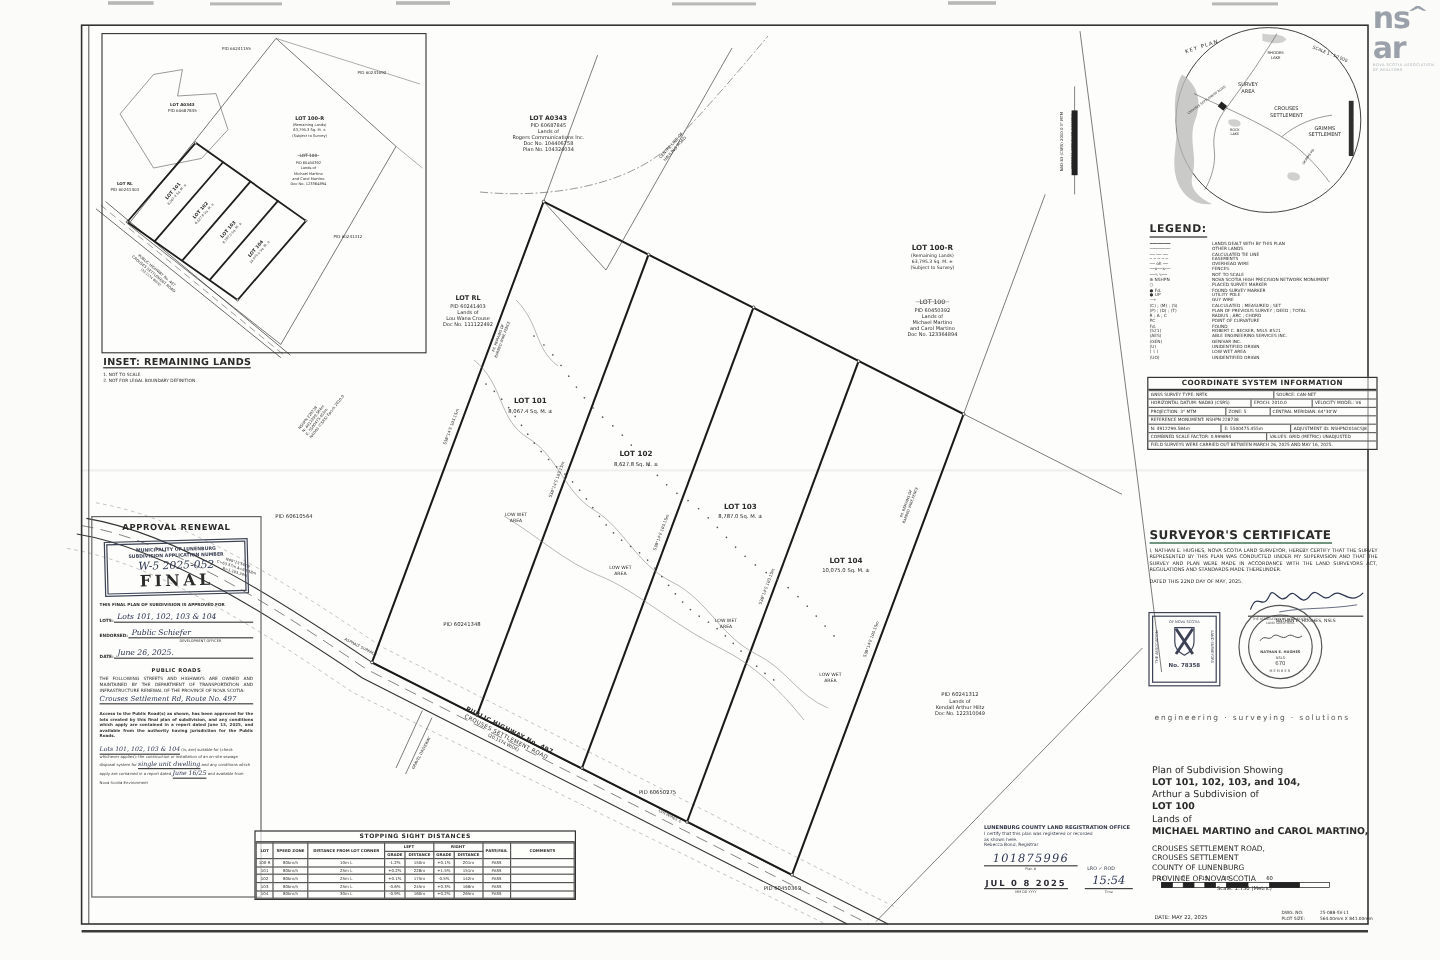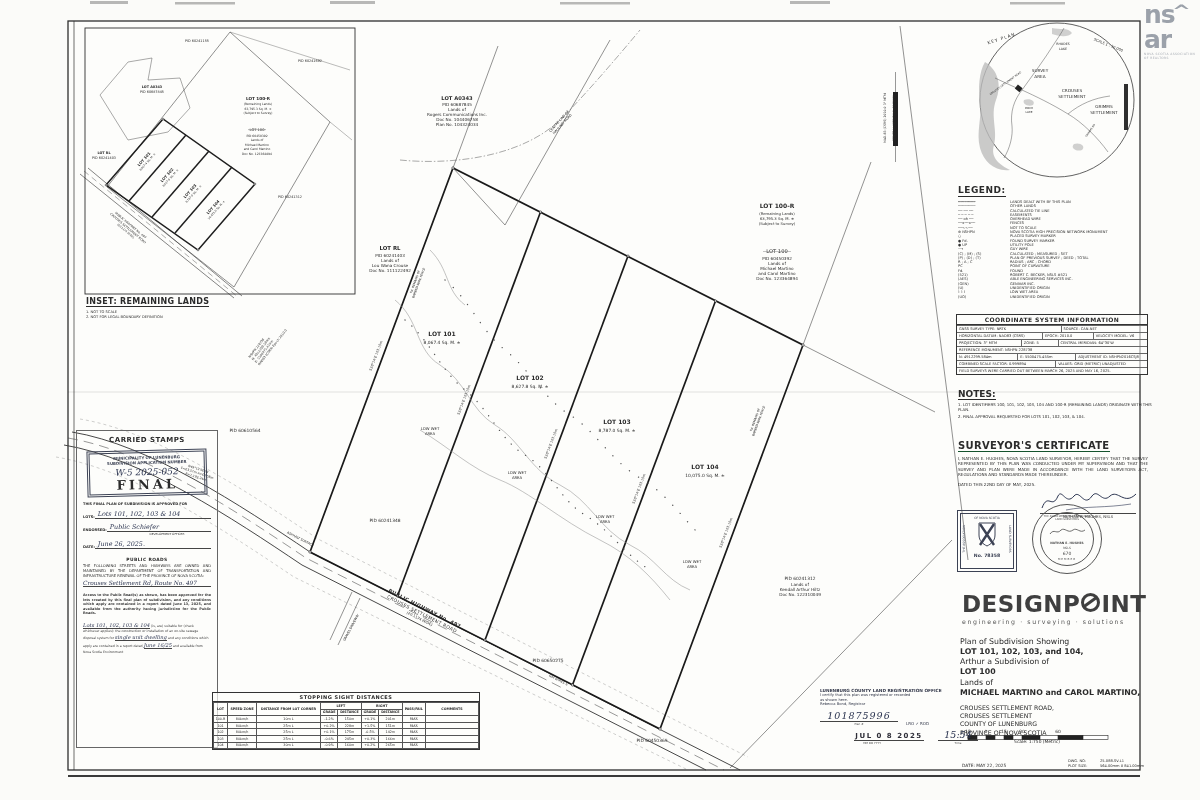--- a/index.html
+++ b/index.html
@@ -58,21 +58,21 @@
   #tb .addr{font-size:6.2px;margin-top:6px;line-height:1.35;}
   
   #reg{left:820px;top:688px;width:148px;color:#33384a;}
   #reg .l1{font-size:4.3px;font-weight:bold;}
   #reg .l2{font-size:3.7px;line-height:1.25;}
   #reg .row{display:flex;align-items:flex-end;margin-top:3px;}
   #reg .fld{border-bottom:.7px solid #444;text-align:center;}
   #reg .cap{font-size:2.8px;text-align:center;color:#444;}
   #reg .pno{width:78px;font-size:9.5px;letter-spacing:1px;}
   #reg .lro{font-size:4px;margin-left:8px;}
-  #reg .dstamp{width:70px;font-size:7px;font-weight:bold;letter-spacing:1.5px;color:#2e2e38;margin-left:34px;}
+  #reg .dstamp{width:70px;font-size:7px;font-weight:bold;letter-spacing:1.5px;color:#2e2e38;}
   #reg .time{width:40px;font-size:9.5px;margin-left:14px;}
   
   #sbwrap{left:962px;top:726px;width:180px;}
   #sbcap{font-size:4.4px;text-align:center;width:150px;margin-top:1px;}
   #footer-date{left:962px;top:763px;font-size:4.4px;}
   #footer-dwg{left:1068px;top:759px;font-size:3.6px;line-height:1.5;}
   #footer-dwg span{display:inline-block;width:32px;}
   
   #appr{left:76px;top:430px;width:142px;height:318px;border:.8px solid #666;padding:5px 6px;box-sizing:border-box;}
   #appr .title{font-size:7px;font-weight:bold;text-align:center;letter-spacing:.5px;}
@@ -575,25 +575,20 @@
       </div>
     <div class="csi-row">
         <div class="csi-cell" style="width:52%">COMBINED SCALE FACTOR:  0.999894</div>
         <div class="csi-cell" style="width:48%">VALUES:  GRID (METRIC) UNADJUSTED</div>
       </div>
     <div class="csi-row">
         <div class="csi-cell" style="width:100%">FIELD SURVEYS WERE CARRIED OUT BETWEEN MARCH 26, 2025 AND MAY 16, 2025.</div>
       </div>
   </div>
 
-  <div class="panel" id="notes">
-    <div class="title">NOTES:</div>
-    <p>1. LOT IDENTIFIERS 100, 101, 102, 103, 104 AND 100-R (REMAINING LANDS) ORIGINATE WITH THIS PLAN.</p>
-    <p>2. FINAL APPROVAL REQUESTED FOR LOTS 101, 102, 103, &amp; 104.</p>
-  </div>
 
   <div class="panel" id="cert">
     <div class="title">SURVEYOR'S CERTIFICATE</div>
     <div class="body">I, NATHAN E. HUGHES, NOVA SCOTIA LAND SURVEYOR, HEREBY CERTIFY THAT THE SURVEY REPRESENTED BY THIS PLAN WAS CONDUCTED UNDER MY SUPERVISION AND THAT THE SURVEY AND PLAN WERE MADE IN ACCORDANCE WITH THE LAND SURVEYORS ACT, REGULATIONS AND STANDARDS MADE THEREUNDER.</div>
     <div class="dated">DATED THIS 22ND DAY OF MAY, 2025.</div>
     <svg id="sig1" width="110" height="30">
       <path d="M6,22 C12,6 16,24 22,10 C26,2 30,20 38,10 C44,3 48,22 56,10 C62,2 66,18 74,10 C82,3 88,20 100,8" stroke="#2b3450" stroke-width="1" fill="none"></path>
       <path d="M30,24 C50,20 70,22 95,18" stroke="#2b3450" stroke-width=".6" fill="none"></path>
     </svg>
     <div class="signame" style="margin-top:26px">NATHAN E. HUGHES, NSLS</div>
@@ -618,21 +613,20 @@
         <path d="M3,6 C7,0 10,7 14,2 C18,-1 21,6 26,2 C30,-1 33,6 38,2" stroke="#4a4a4a" stroke-width=".8" fill="none"></path>
       </svg>
       <div class="nm">NATHAN E. HUGHES</div>
       <div class="nm" style="font-weight:normal">NSLS</div>
       <div class="num">670</div>
       <div class="mb">MEMBER</div>
     </div>
   </div>
 
   <div class="panel" id="dp">
-    <div class="logo"><span>DESIGNP</span><span class="globe"></span><span>INT</span></div>
     <div class="tag">engineering · surveying · solutions</div>
   </div>
   <div class="panel" id="tb">
     <div class="l">Plan of Subdivision Showing</div>
     <div class="l b">LOT 101, 102, 103, and 104,</div>
     <div class="l">Arthur a Subdivision of</div>
     <div class="l b">LOT 100</div>
     <div class="l">Lands of</div>
     <div class="l b">MICHAEL MARTINO and CAROL MARTINO,</div>
     <div class="addr">
@@ -670,21 +664,21 @@
   <div class="panel" id="sbwrap">
     <div id="sbcap" style="margin-top:13px">Scale: 1:750 (Metric)</div>
   </div>
   <div class="panel" id="footer-date">DATE:  MAY 22, 2025</div>
   <div class="panel" id="footer-dwg">
     <div><span>DWG. NO:</span><span style="width:auto">25-088-SV-L1</span></div>
     <div><span>PLOT SIZE:</span><span style="width:auto">564.00mm X 841.00mm</span></div>
   </div>
 
   <div class="panel" id="appr">
-    <div class="title">CARRIED STAMPS</div>
+    <div class="title">APPROVAL RENEWAL</div>
     <div id="mstamp">
       <div class="s1">MUNICIPALITY OF LUNENBURG</div>
       <div class="s1">SUBDIVISION APPLICATION NUMBER</div>
       <div class="no hand">W-5 2025-052</div>
       <div class="final">FINAL</div>
     </div>
     <div class="apfor">THIS FINAL PLAN OF SUBDIVISION IS APPROVED FOR</div>
     <div class="fline">
         <span class="lb">LOTS:</span>
         <span class="hv hand">Lots 101, 102, 103 &amp; 104</span>

